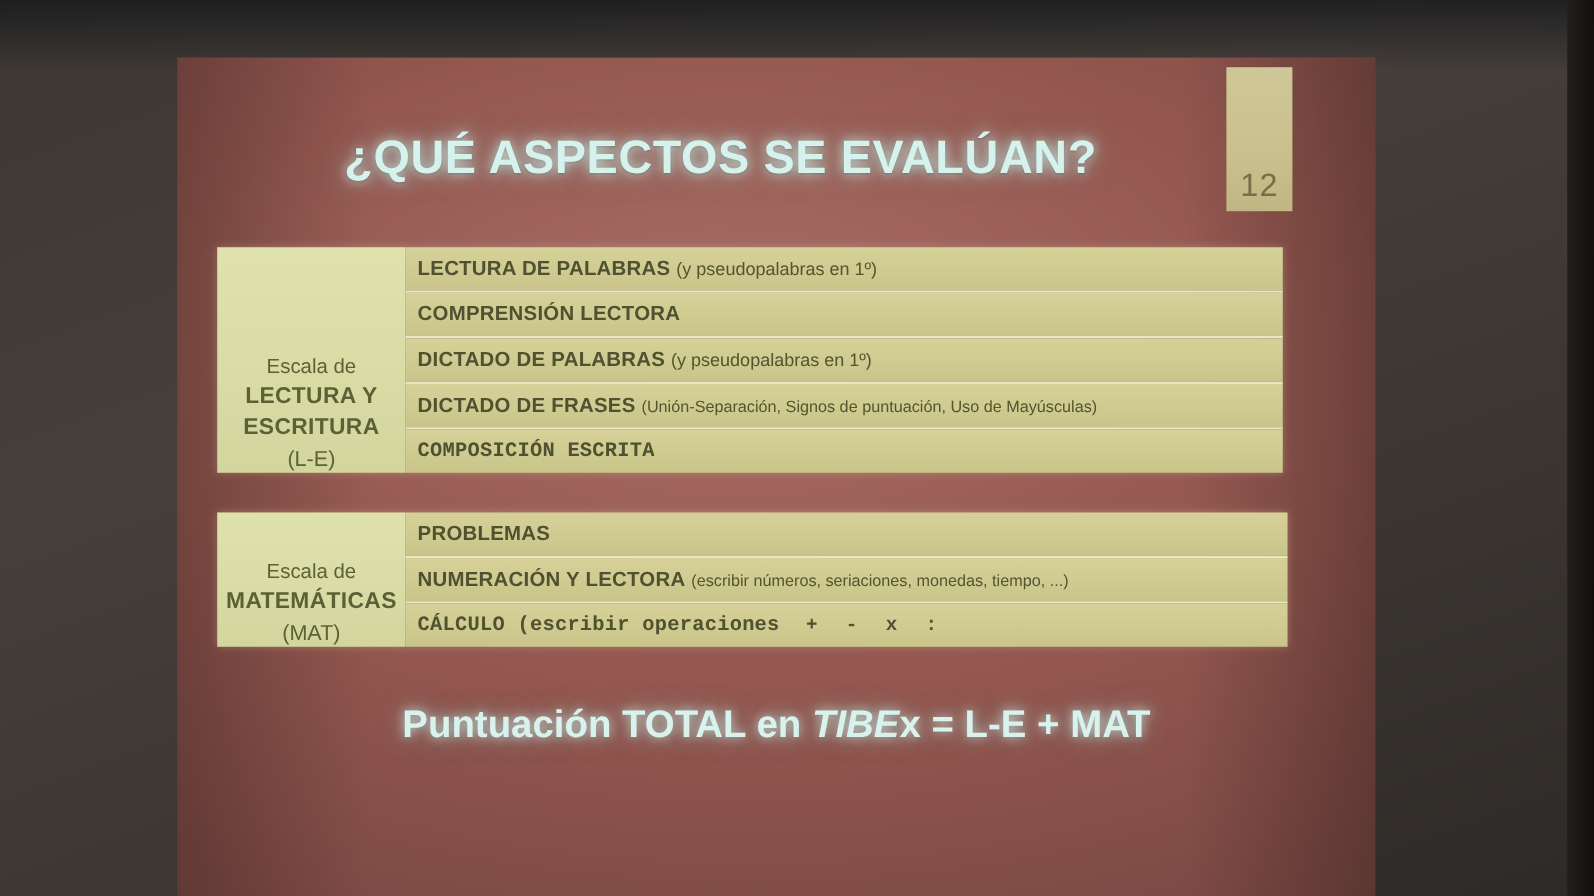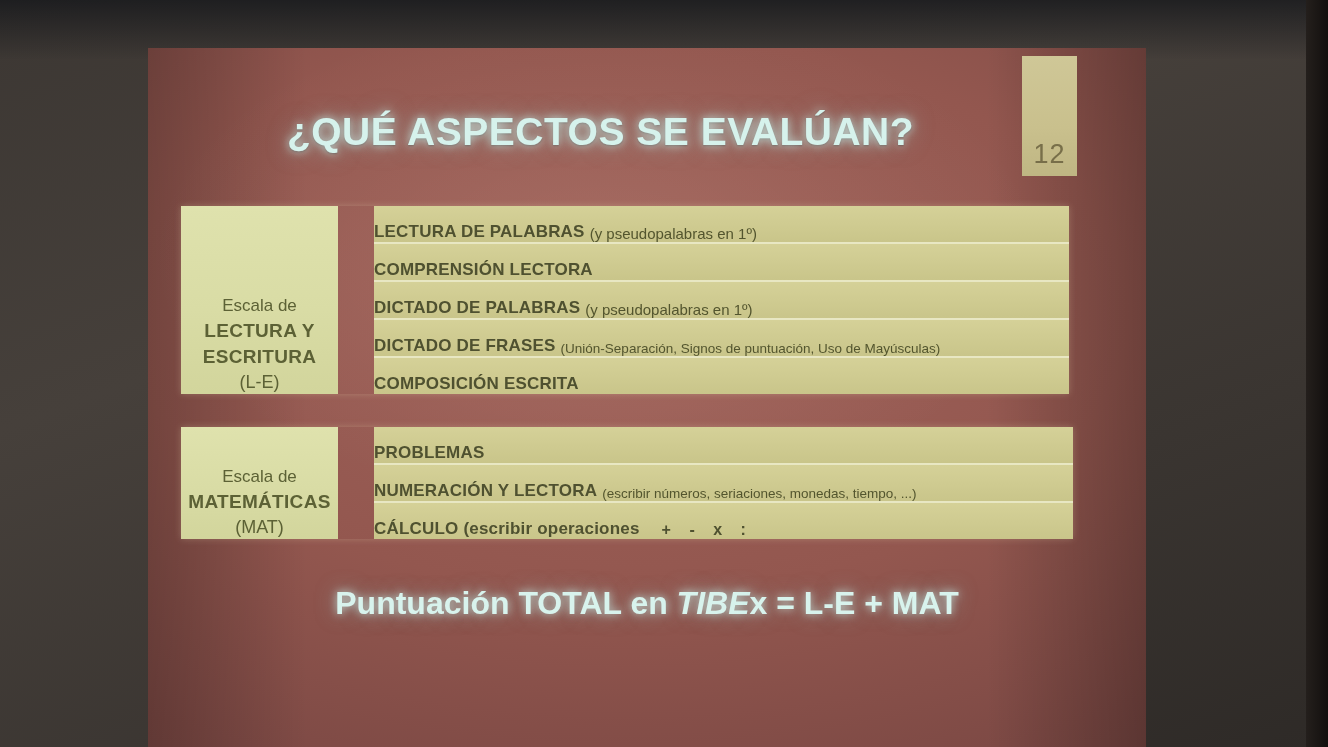--- a/index.html
+++ b/index.html
@@ -79,25 +79,26 @@
   #tbl-mat .scale-label{flex:0 0 157px;}
   .scale-label .l1{font-size:17px;font-weight:400;}
   .scale-label .l2{font-size:19px;font-weight:700;letter-spacing:.3px;}
   .scale-label .l3{font-size:18px;font-weight:400;}
 
   .rows{flex:1;display:flex;flex-direction:column;}
   .row{
     flex:1;
     background:linear-gradient(180deg,#d5d199 0%, #cfcb92 50%, #c9c58b 100%);
     border-bottom:2px solid #e8e7c4;
-    display:flex;align-items:flex-end;
+    display:flex;align-items:center;
+    padding-left:10px;
     color:#4f5131;
-    white-space:nowrap;overflow:hidden;margin-left:36px;
+    white-space:nowrap;overflow:hidden;
   }
-  .row:last-child{border-bottom:none;}
+  .row:last-child{border-bottom:none;font-family:Liberation Mono, monospace;}
   .row .main{font-size:17px;font-weight:600;letter-spacing:.2px;}
   .row .sub{font-size:15px;font-weight:400;margin-left:5px;color:#53552f;}
   .row .sub.small{font-size:13.5px;}
   .row .ops{font-size:16px;font-weight:600;letter-spacing:7px;margin-left:22px;}
 
   
   .formula{
     position:absolute;left:0;top:537px;width:998px;text-align:center;
     font-size:32px;font-weight:700;color:#d8f3ed;
     text-shadow:0 0 9px rgba(205,245,240,.8),0 0 20px rgba(150,230,225,.5);

